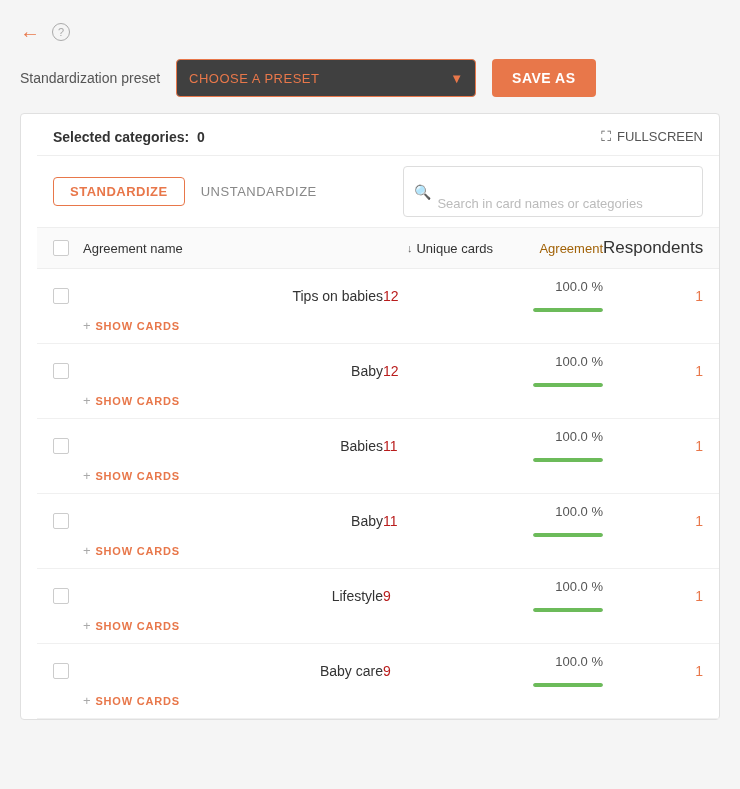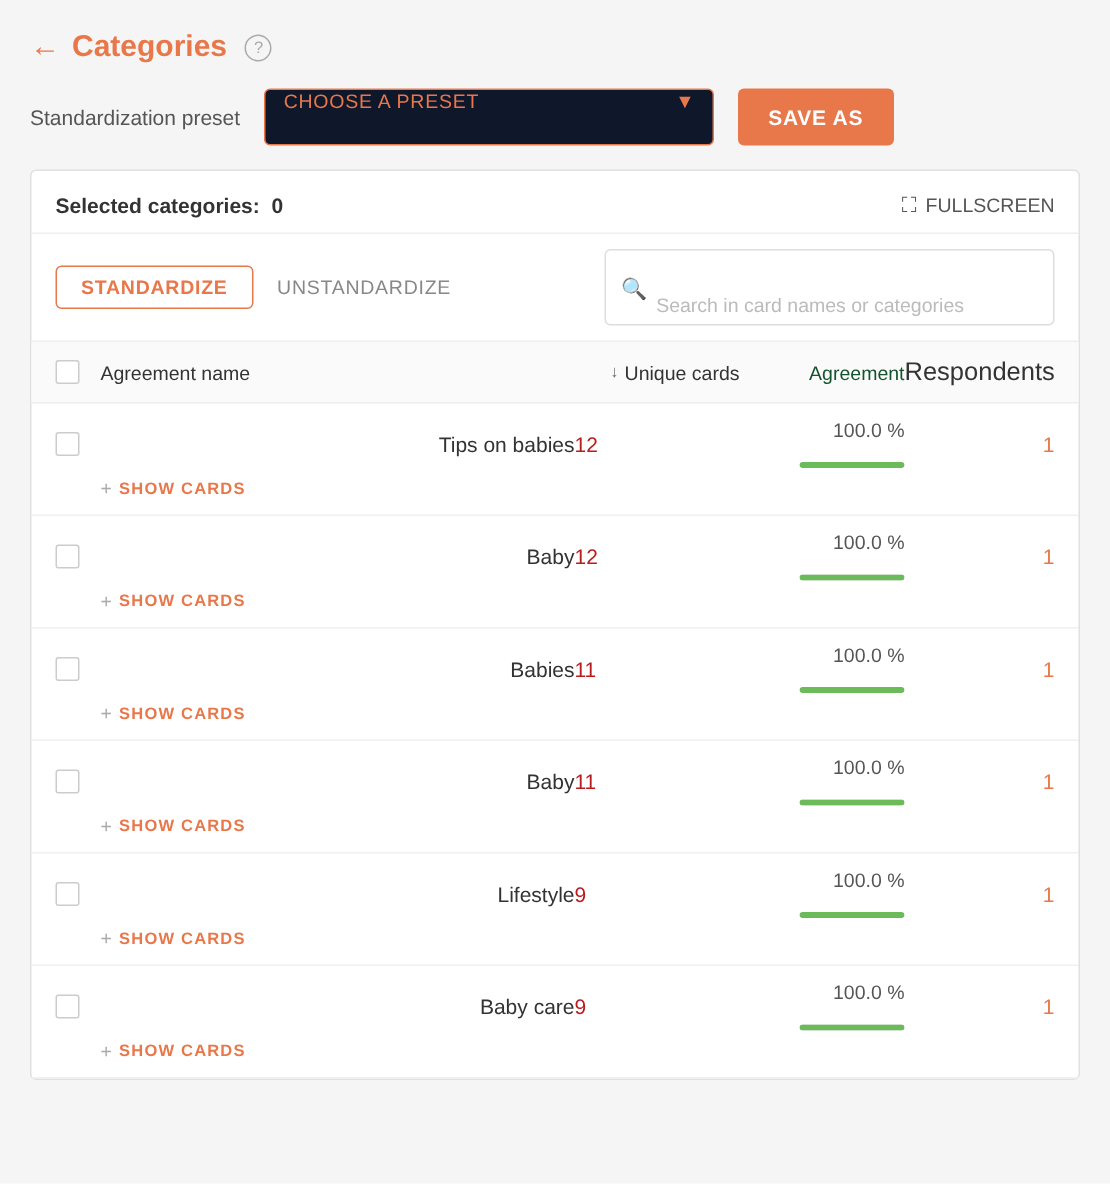--- a/index.html
+++ b/index.html
@@ -55,25 +55,26 @@
     .preset-label {
       color: #555;
       font-size: 14px;
     }
     .preset-select {
       flex: 1;
       max-width: 300px;
       height: 38px;
       border: 1.5px solid #e8774a;
       border-radius: 4px;
-      background: #0f172a;
+      background: #404040;
       color: #e8774a;
       font-size: 13px;
       padding: 0 12px;
       display: flex;
+      align-items: center;
       justify-content: space-between;
       cursor: pointer;
     }
     .preset-select .placeholder {
       color: #e8774a;
       font-weight: 500;
       letter-spacing: 0.5px;
       font-size: 13px;
     }
     .preset-select .chevron {
@@ -88,20 +89,21 @@
       height: 38px;
       font-size: 14px;
       font-weight: 600;
       cursor: pointer;
       letter-spacing: 0.5px;
     }
     .main-panel {
       background: white;
       border: 1px solid #e0e0e0;
       border-radius: 4px;
+      padding-left: 16px;
     }
     .panel-header {
       display: flex;
       align-items: center;
       justify-content: space-between;
       padding: 14px 16px 10px;
       border-bottom: 1px solid #eee;
     }
     .selected-count {
       font-size: 14px;
@@ -199,21 +201,21 @@
       font-weight: 500;
       display: flex;
       align-items: center;
       justify-content: flex-end;
       gap: 4px;
     }
     .col-agreement {
       width: 110px;
       text-align: right;
       font-size: 13px;
-      color: #14532d;
+      color: #a16207;
       font-weight: 500;
     }
     .col-respondents {
       width: 100px;
       text-align: right;
       font-size: 17px;
       color: #333;
       font-weight: 500;
     }
     .sort-icon {
@@ -312,21 +314,20 @@
       cursor: pointer;
     }
   </style>
 </head>
 <body>
 
 <div class="page">
 
   <div class="back-nav">
     <span class="arrow">←</span>
-    <span class="title">Categories</span>
     <span class="help-icon">?</span>
   </div>
 
   <div class="preset-row">
     <span class="preset-label">Standardization preset</span>
     <div class="preset-select">
       <span class="placeholder">CHOOSE A PRESET</span>
       <span class="chevron">▼</span>
     </div>
     <button class="save-as-btn">SAVE AS</button>

